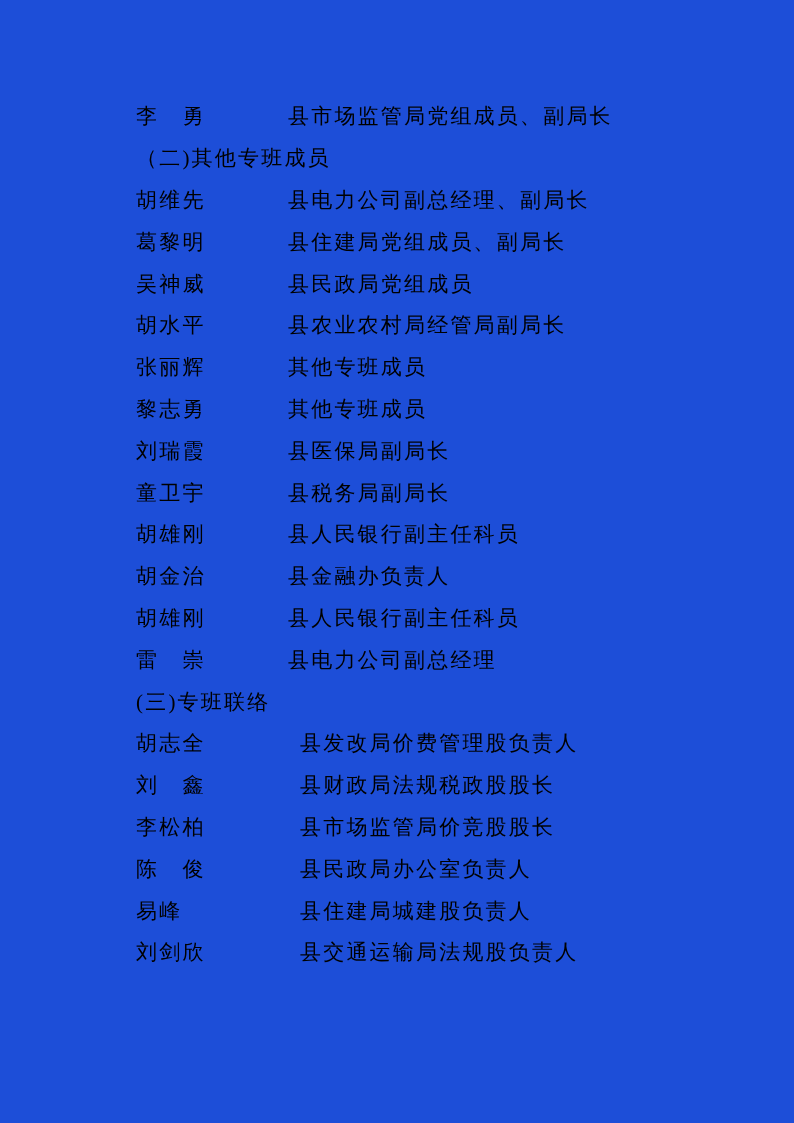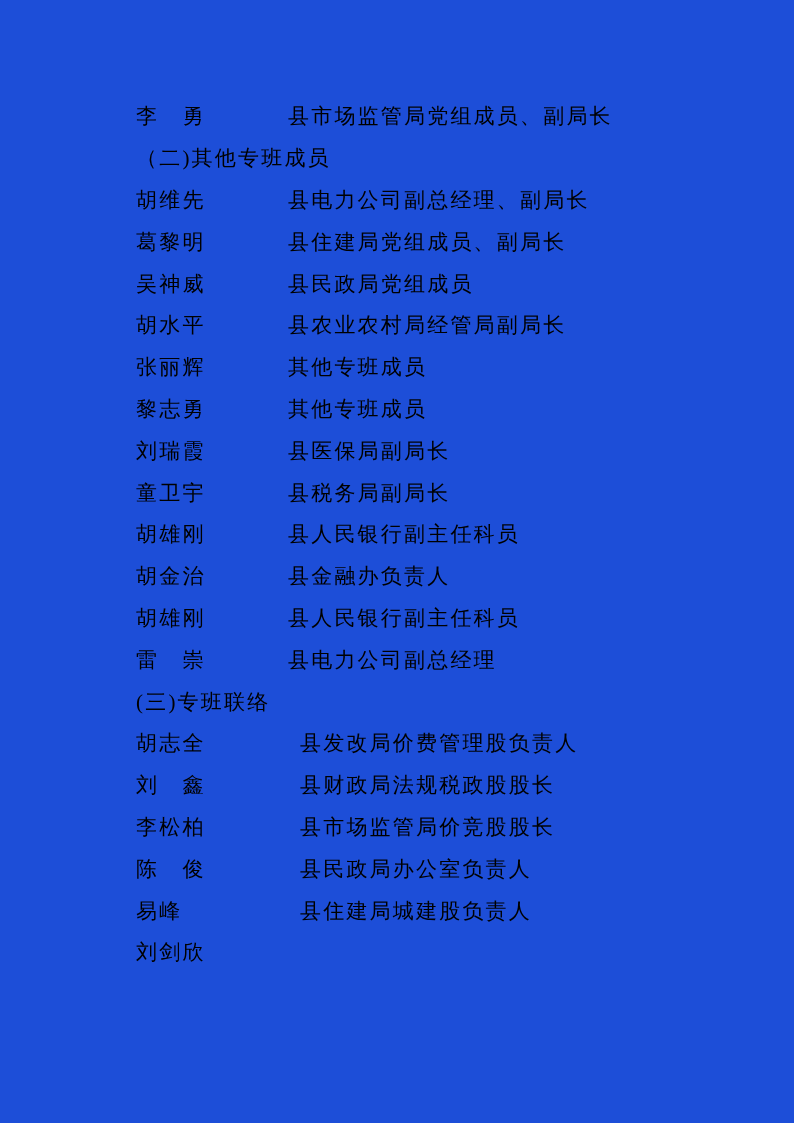--- a/index.html
+++ b/index.html
@@ -65,15 +65,15 @@
       <div class="line members entry"><span class="name">胡雄刚</span><span class="pos">县人民银行副主任科员</span></div>
       <div class="line members entry"><span class="name">胡金治</span><span class="pos">县金融办负责人</span></div>
       <div class="line members entry"><span class="name">胡雄刚</span><span class="pos">县人民银行副主任科员</span></div>
       <div class="line members entry"><span class="name">雷　崇</span><span class="pos">县电力公司副总经理</span></div>
       <div class="line liaison heading"><span class="heading-text">(三)专班联络</span></div>
       <div class="line liaison entry"><span class="name">胡志全</span><span class="pos">县发改局价费管理股负责人</span></div>
       <div class="line liaison entry"><span class="name">刘　鑫</span><span class="pos">县财政局法规税政股股长</span></div>
       <div class="line liaison entry"><span class="name">李松柏</span><span class="pos">县市场监管局价竞股股长</span></div>
       <div class="line liaison entry"><span class="name">陈　俊</span><span class="pos">县民政局办公室负责人</span></div>
       <div class="line liaison entry"><span class="name">易峰</span><span class="pos">县住建局城建股负责人</span></div>
-      <div class="line liaison entry"><span class="name">刘剑欣</span></div>
+      <div class="line liaison entry"><span class="name">刘剑欣</span><span class="pos">县交通运输局法规股负责人</span></div>
     </div>
 </div>
 
 </body></html>

